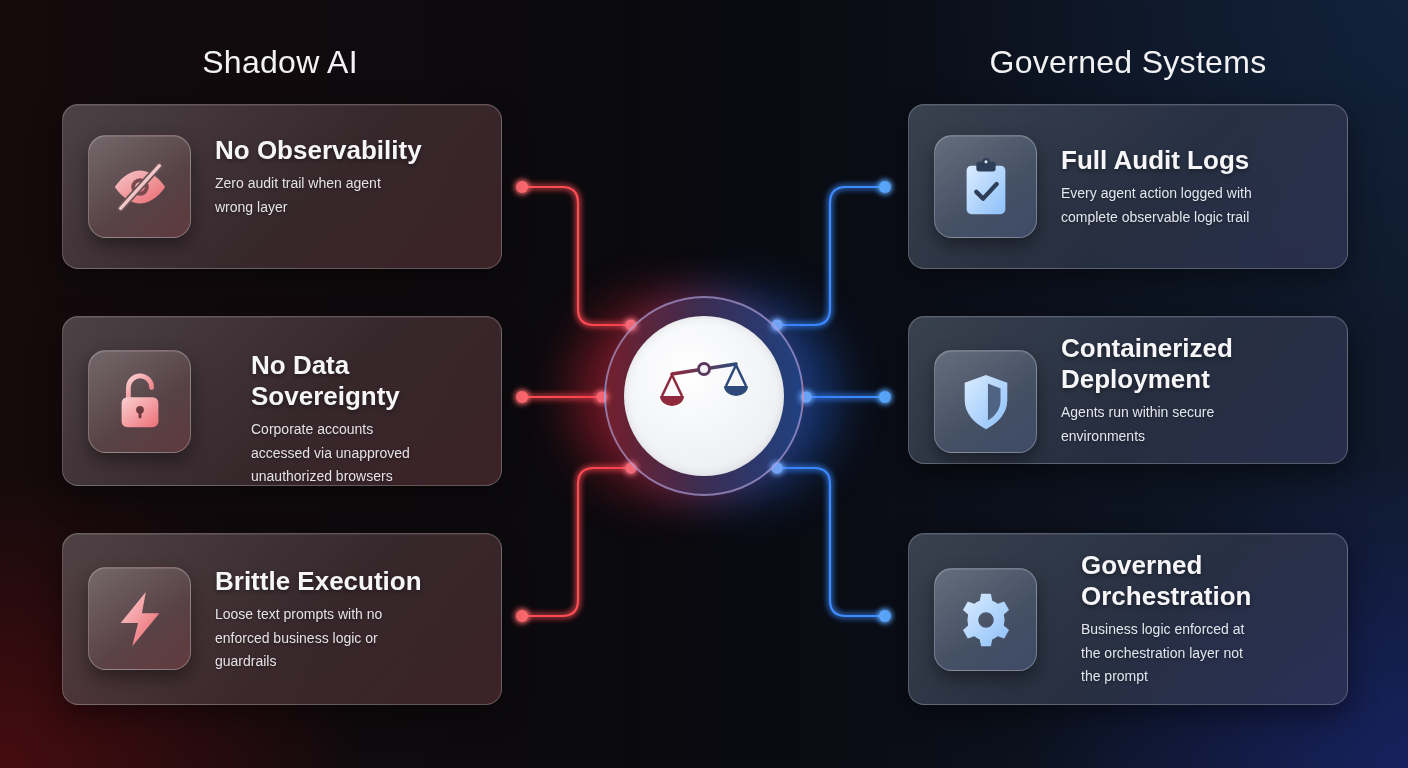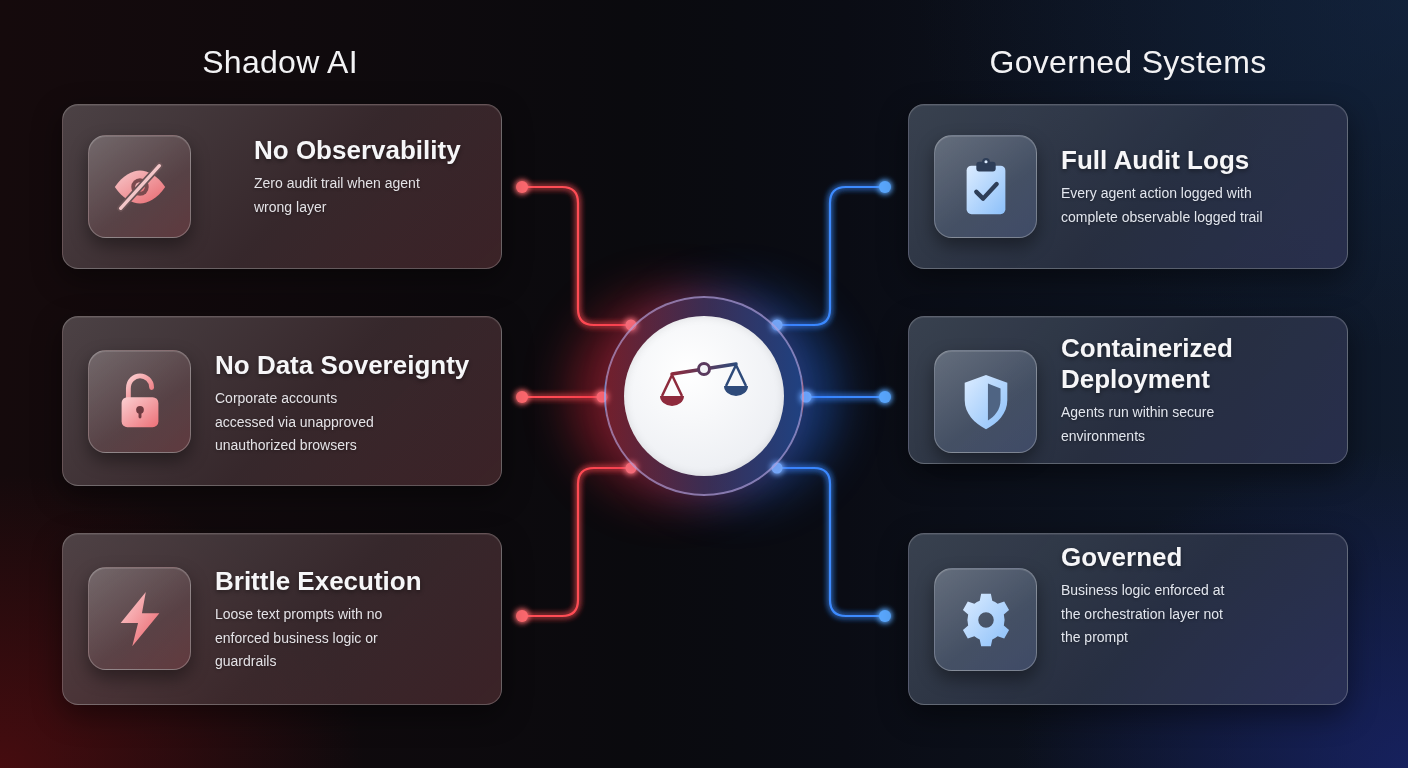--- a/index.html
+++ b/index.html
@@ -123,21 +123,21 @@
             <stop offset="1" stop-color="#e9686f"></stop>
           </linearGradient>
         </defs>
       <path d="M6 32 C14 20 24 15 32 15 C40 15 50 20 58 32 C50 44 40 49 32 49 C24 49 14 44 6 32 Z" fill="url(#gRed1)"></path>
       <circle cx="32" cy="32" r="9" fill="#7b4a4e"></circle>
       <circle cx="32" cy="32" r="5" fill="url(#gRed1)"></circle>
       <line x1="12" y1="54" x2="52" y2="10" stroke="#6b5356" stroke-width="7" stroke-linecap="round"></line>
       <line x1="12" y1="54" x2="52" y2="10" stroke="#f3c6c8" stroke-width="3.5" stroke-linecap="round"></line>
     </svg>
   </div>
-  <div class="card-text" style="top:30px;margin-left:39px;">
+  <div class="card-text" style="top:30px;">
     <div class="card-title">No Observability</div>
     <div class="card-desc">
       <div>Zero audit trail when agent</div>
       <div>wrong layer</div>
     </div>
   </div>
 </div>
 
 <div class="card red" style="left:62px; top:316px; height:170px;">
   <div class="icon-box" style="top:33px;">
@@ -147,21 +147,21 @@
             <stop offset="0" stop-color="#fbd0d2"></stop>
             <stop offset="1" stop-color="#ec7077"></stop>
           </linearGradient>
         </defs>
       <path d="M20 28 V18 C20 10 26 5 32 5 C38 5 44 10 44 17" fill="none" stroke="url(#gRed2)" stroke-width="5" stroke-linecap="round"></path>
       <rect x="13" y="27" width="38" height="31" rx="6" fill="url(#gRed2)"></rect>
       <circle cx="32" cy="40" r="4" fill="#6e3a40"></circle>
       <rect x="30.5" y="41" width="3" height="8" rx="1.5" fill="#6e3a40"></rect>
     </svg>
   </div>
-  <div class="card-text" style="top:33px;">
+  <div class="card-text" style="top:33px;margin-left:36px;">
     <div class="card-title">No Data Sovereignty</div>
     <div class="card-desc">
       <div>Corporate accounts</div>
       <div>accessed via unapproved</div>
       <div>unauthorized browsers</div>
     </div>
   </div>
 </div>
 
 <div class="card red" style="left:62px; top:533px; height:172px;padding-left:44px;">
@@ -201,21 +201,21 @@
       <circle cx="32" cy="6" r="1.6" fill="#dcecff"></circle>
       <path d="M22 37 L29 44 L43 29" fill="none" stroke="#2e3e58" stroke-width="4.5" stroke-linecap="round" stroke-linejoin="round"></path>
     </svg>
   </div>
   <div class="card-text" style="top:40px;">
     <div class="card-title">
       <div>Full Audit Logs</div>
     </div>
     <div class="card-desc">
       <div>Every agent action logged with</div>
-      <div>complete observable logged trail</div>
+      <div>complete observable logic trail</div>
     </div>
   </div>
 </div>
 
 <div class="card blue" style="left:908px; top:316px; height:148px;">
   <div class="icon-box" style="top:33px;">
     <svg viewBox="0 0 64 64">
       <defs>
           <linearGradient id="gBlue2" x1="0" y1="0" x2="1" y2="1">
             <stop offset="0" stop-color="#dcecff"></stop>
@@ -244,23 +244,24 @@
       <defs>
           <linearGradient id="gBlue3" x1="0" y1="0" x2="1" y2="1">
             <stop offset="0" stop-color="#dcecff"></stop>
             <stop offset="1" stop-color="#8cc0fa"></stop>
           </linearGradient>
         </defs>
       <path fill="url(#gBlue3)" fill-rule="evenodd" d="M27 5 H37 L38.5 12 A21 21 0 0 1 44 15.2 L50.8 12.9 L55.8 21.6 L50.4 26.3 A21 21 0 0 1 50.4 37.7 L55.8 42.4 L50.8 51.1 L44 48.8 A21 21 0 0 1 38.5 52 L37 59 H27 L25.5 52 A21 21 0 0 1 20 48.8 L13.2 51.1 L8.2 42.4 L13.6 37.7 A21 21 0 0 1 13.6 26.3 L8.2 21.6 L13.2 12.9 L20 15.2 A21 21 0 0 1 25.5 12 Z
            M32 24 A8 8 0 1 0 32 40 A8 8 0 1 0 32 24 Z"></path>
     </svg>
   </div>
-  <div class="card-text" style="top:8px;">
+  <div class="card-text" style="top:16px;margin-left:20px;">
     <div class="card-title">
       <div>Governed</div>
+      <div>Orchestration</div>
     </div>
     <div class="card-desc">
       <div>Business logic enforced at</div>
       <div>the orchestration layer not</div>
       <div>the prompt</div>
     </div>
   </div>
 </div>
 
 <div class="hub">

